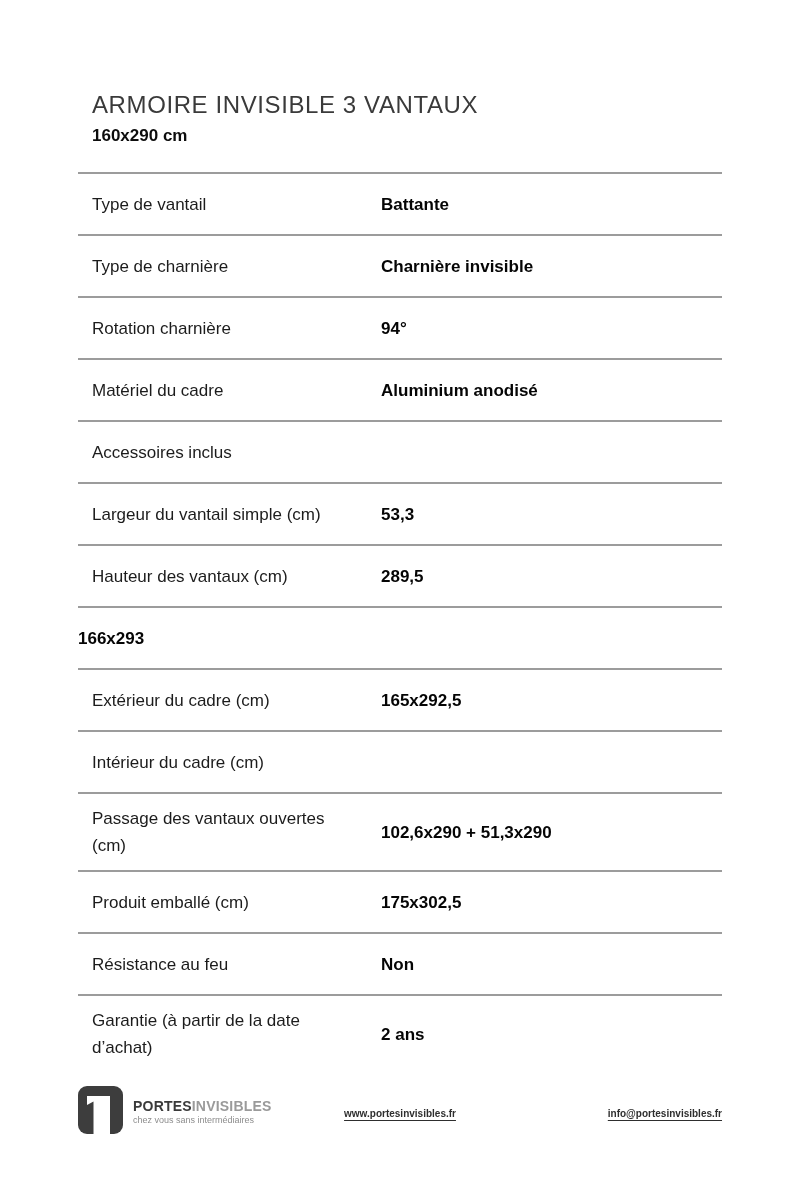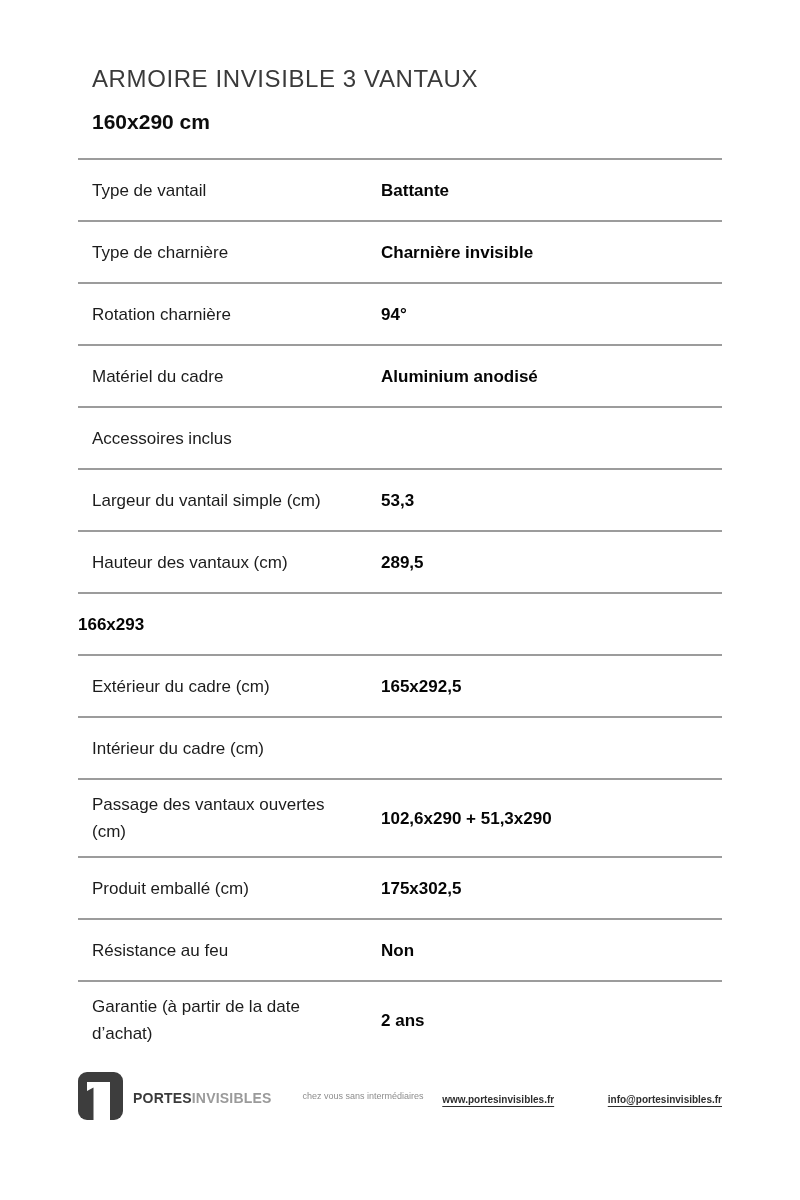--- a/index.html
+++ b/index.html
@@ -18,27 +18,28 @@
   header {
     padding-left: 14px;
     margin-bottom: 22px;
   }
   .title {
     font-size: 24px;
     font-weight: normal;
     color: #3a3a3a;
     letter-spacing: 0.6px;
     line-height: 30px;
+    margin-top: 26px;
   }
   .subtitle {
-    font-size: 21px;
+    font-size: 17px;
     font-weight: bold;
     color: #0d0d0d;
     line-height: 28px;
-    margin-top: 14px;
+    margin-top: 2px;
   }
   .spec-table { width: 644px; }
   .row {
     display: flex;
     align-items: center;
     border-top: 2px solid #9c9c9c;
     min-height: 62px;
     padding: 11px 0;
   }
   .cell-label {
@@ -61,21 +62,21 @@
     width: 644px;
     display: flex;
     align-items: center;
   }
   .brand {
     flex: 1;
     display: flex;
     align-items: center;
     gap: 10px;
   }
-  .brand-text { display: flex; flex-direction: row; gap: 31px; }
+  .brand-text { display: flex; flex-direction: column; }
   .brand-name {
     font-size: 14px;
     font-weight: bold;
     letter-spacing: 0.2px;
     line-height: 16px;
     white-space: nowrap;
   }
   .brand-name .dark { color: #3a3a3a; }
   .brand-name .light { color: #9a9a9a; }
   .brand-tagline {

